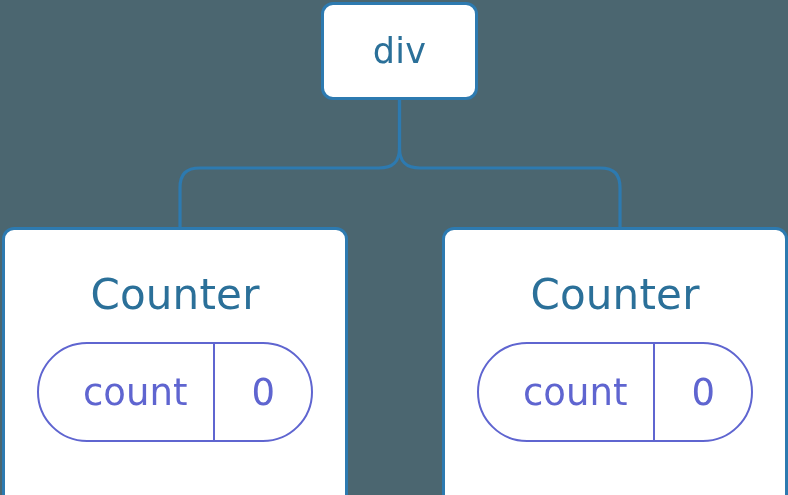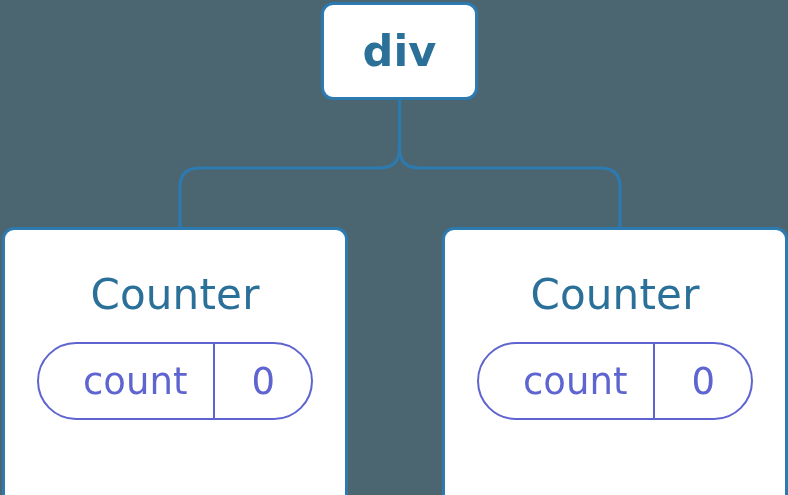--- a/index.html
+++ b/index.html
@@ -38,43 +38,42 @@
     align-items: center;
   }
   .node-root {
     left: 321px;
     top: 2px;
     width: 157px;
     height: 98px;
     justify-content: center;
   }
   .node-root .node-title {
-    font-size: 43px;
+    font-size: 35px;
     line-height: 1;
     color: #2b7099;
     letter-spacing: 0.2px;
-    font-weight: bold;
   }
   .node-child {
     width: 346px;
     height: 290px;
     top: 227px;
     padding-top: 44px;
   }
   .node-child-left  { left: 2px; }
   .node-child-right { left: 442px; }
   .node-child .node-title {
     font-size: 42px;
     line-height: 1;
     color: #2b7099;
     letter-spacing: 0.2px;
   }
   .pill {
     margin-top: 26px;
-    height: 78px;
+    height: 100px;
     display: flex;
     align-items: stretch;
     border: 2px solid #5f65d0;
     border-radius: 50px;
     box-sizing: border-box;
     background: #ffffff;
   }
   .pill-key {
     display: flex;
     align-items: center;

